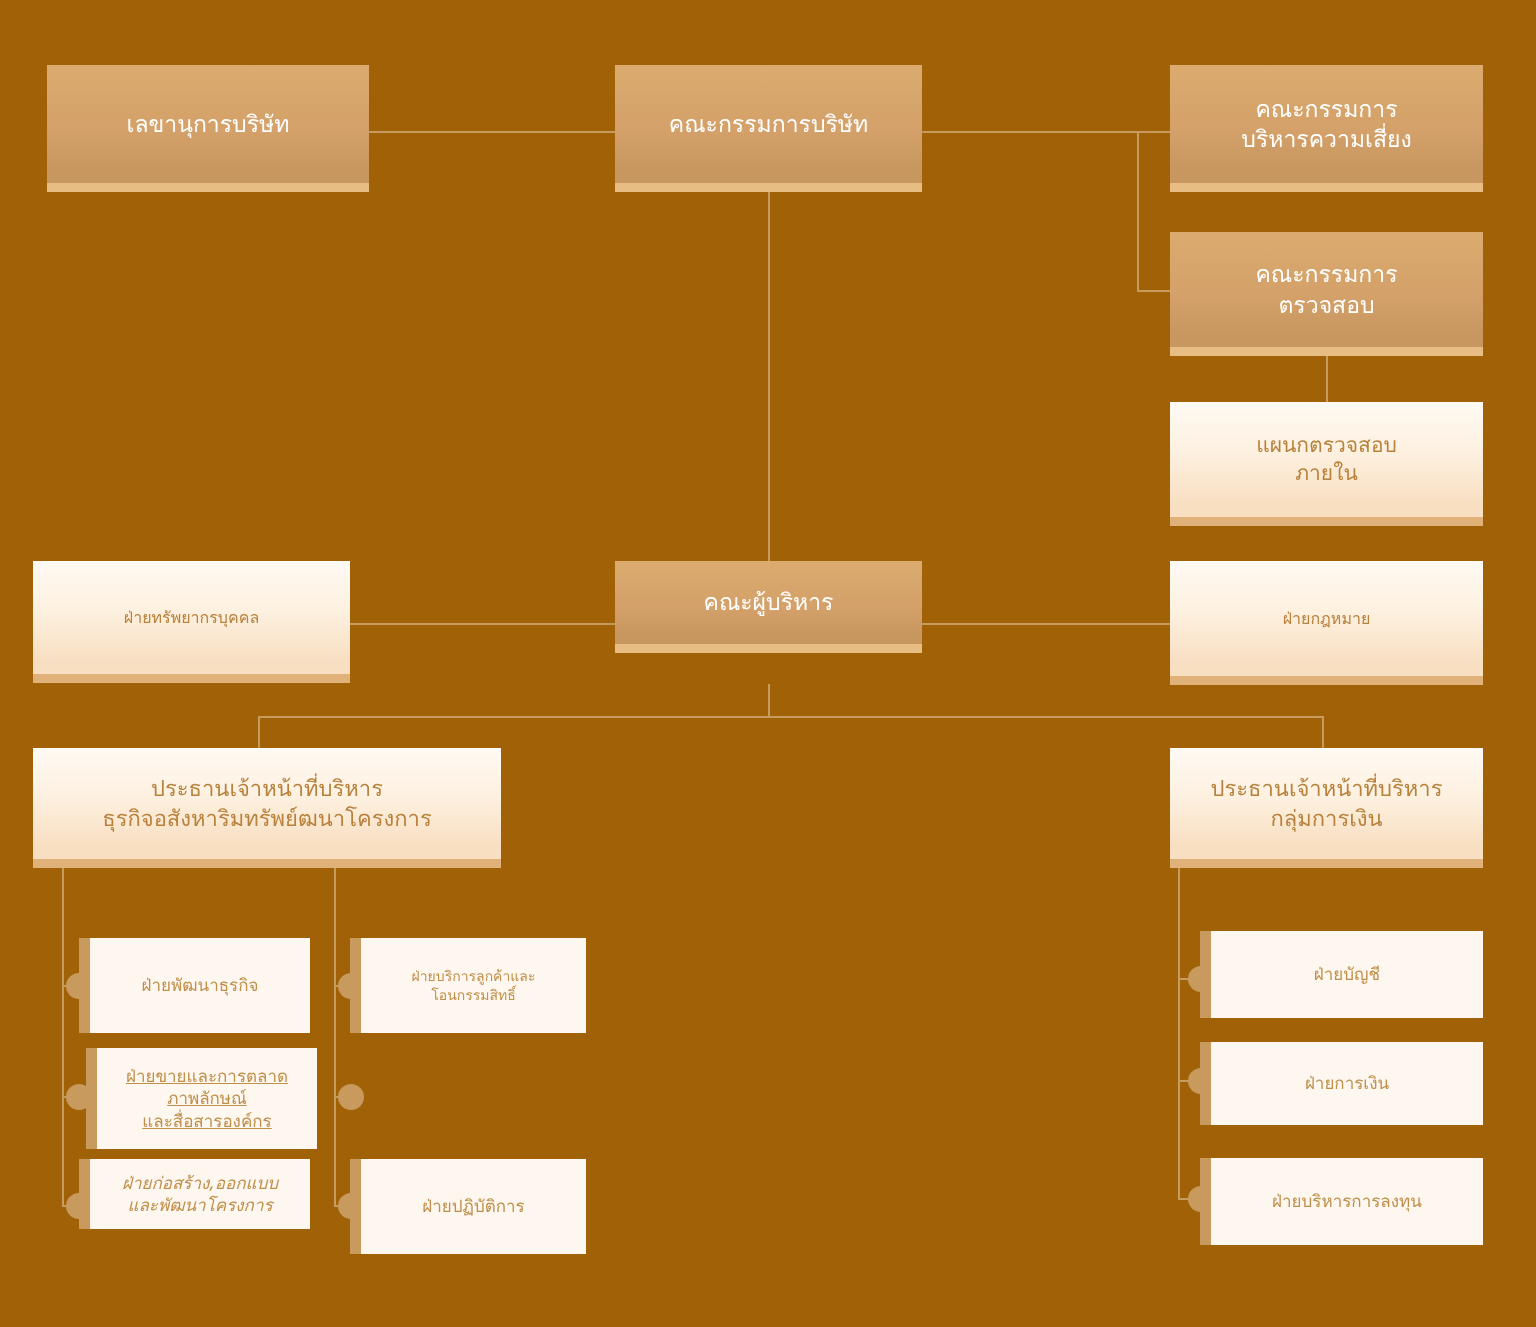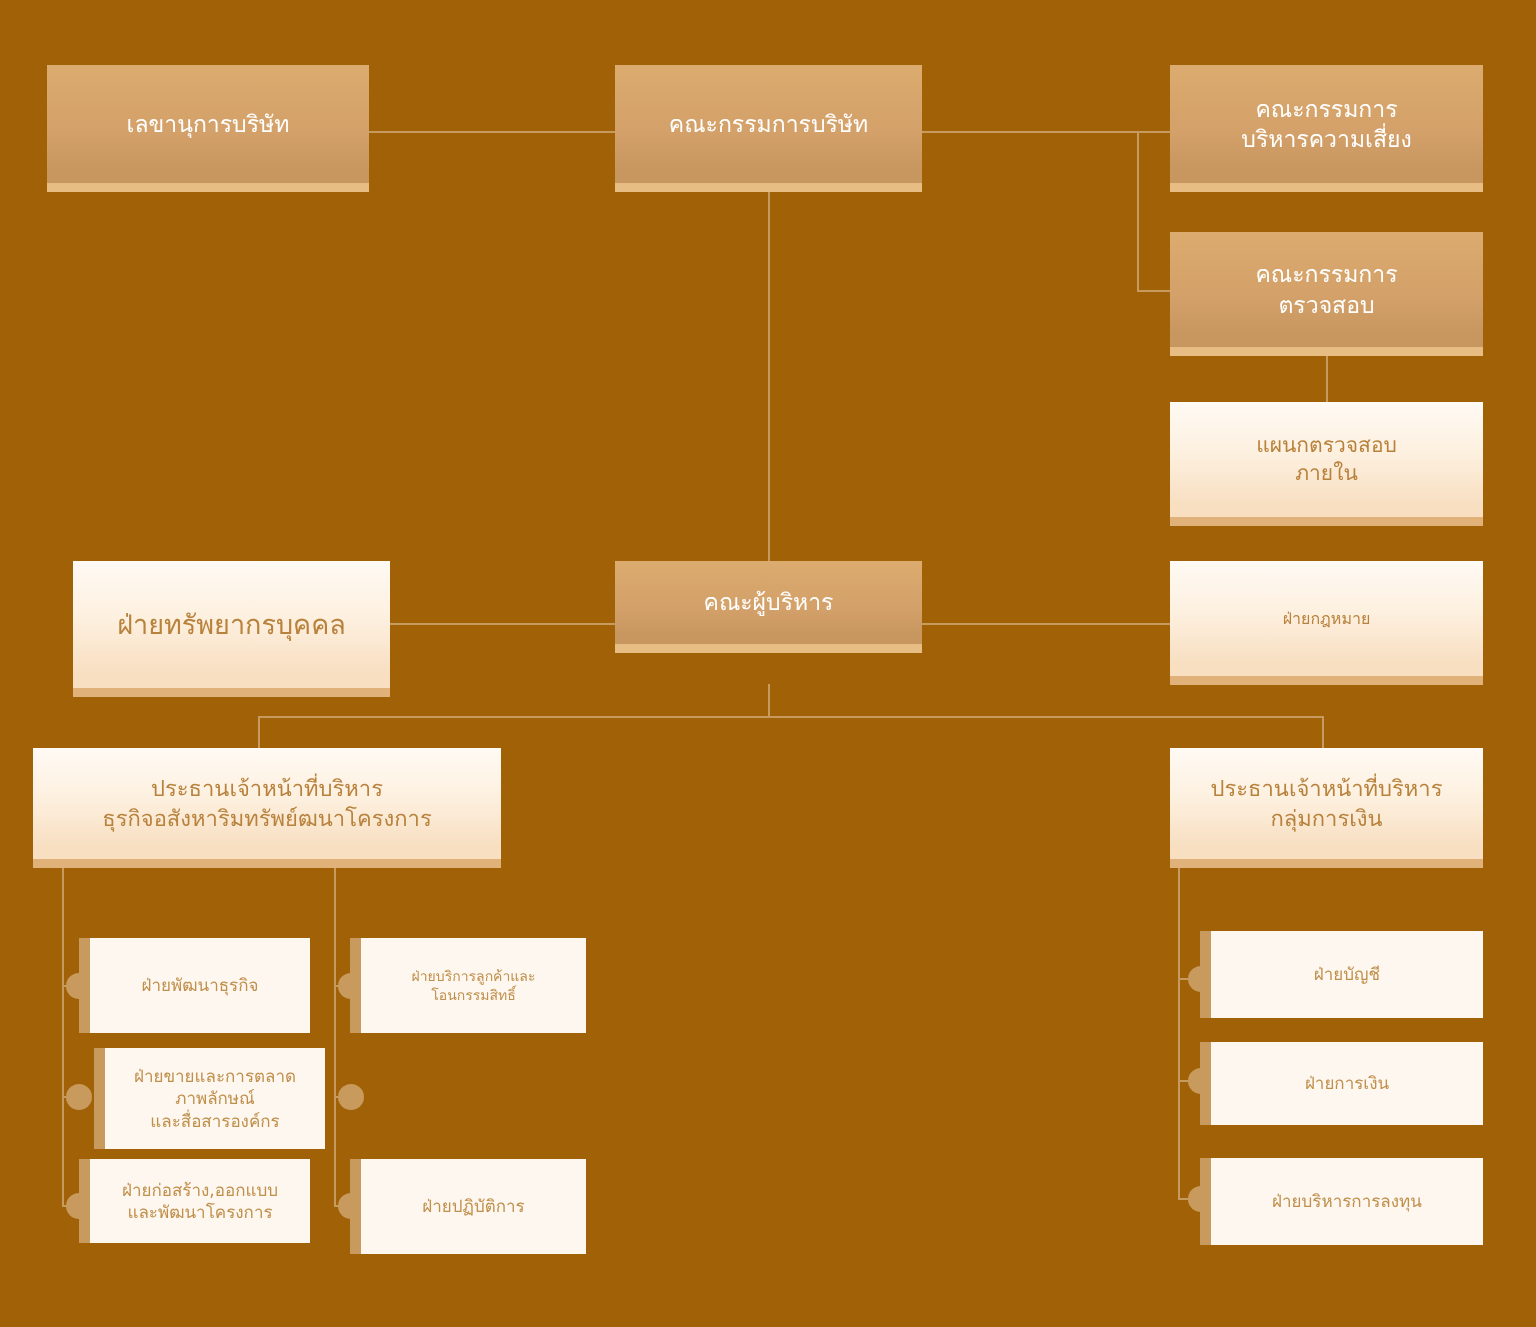--- a/index.html
+++ b/index.html
@@ -124,21 +124,21 @@
     </span>
   </div>
 
   <div class="node cream" style="left:1170px; top:402px; width:313px; height:124px; font-size:21px;">
     <span class="label">
       <span>แผนกตรวจสอบ</span><br>
       <span>ภายใน</span>
     </span>
   </div>
 
-  <div class="node cream" style="left:33px; top:561px; width:317px; height:136px; font-size:27px;margin-left:40px;">
+  <div class="node cream" style="left:33px; top:561px; width:317px; height:122px; font-size:16px;">
     <span class="label">ฝ่ายทรัพยากรบุคคล</span>
   </div>
 
   <div class="node gold" style="left:615px; top:561px; width:307px; height:92px; font-size:23px;">
     <span class="label">คณะผู้บริหาร</span>
   </div>
 
   <div class="node cream" style="left:1170px; top:561px; width:313px; height:124px; font-size:16px;">
     <span class="label">ฝ่ายกฎหมาย</span>
   </div>
@@ -156,29 +156,29 @@
       <span>กลุ่มการเงิน</span>
     </span>
   </div>
 
   <div class="node leaf" style="left:79px; top:938px; width:231px; height:95px; font-size:17px;">
     <span class="label">
       <span>ฝ่ายพัฒนาธุรกิจ</span>
     </span>
   </div>
 
-  <div class="node leaf" style="left:94px; top:1048px; width:231px; height:101px; font-size:17px;">
+  <div class="node leaf" style="left:86px; top:1048px; width:231px; height:101px; font-size:17px;text-decoration:underline;">
     <span class="label">
       <span>ฝ่ายขายและการตลาด</span><br>
       <span>ภาพลักษณ์</span><br>
       <span>และสื่อสารองค์กร</span>
     </span>
   </div>
 
-  <div class="node leaf" style="left:79px; top:1159px; width:231px; height:84px; font-size:17px;">
+  <div class="node leaf" style="left:79px; top:1159px; width:231px; height:70px; font-size:17px;font-style:italic;">
     <span class="label">
       <span>ฝ่ายก่อสร้าง,ออกแบบ</span><br>
       <span>และพัฒนาโครงการ</span>
     </span>
   </div>
 
   <div class="node leaf" style="left:350px; top:938px; width:236px; height:95px; font-size:14px;">
     <span class="label">
       <span>ฝ่ายบริการลูกค้าและ</span><br>
       <span>โอนกรรมสิทธิ์</span>

